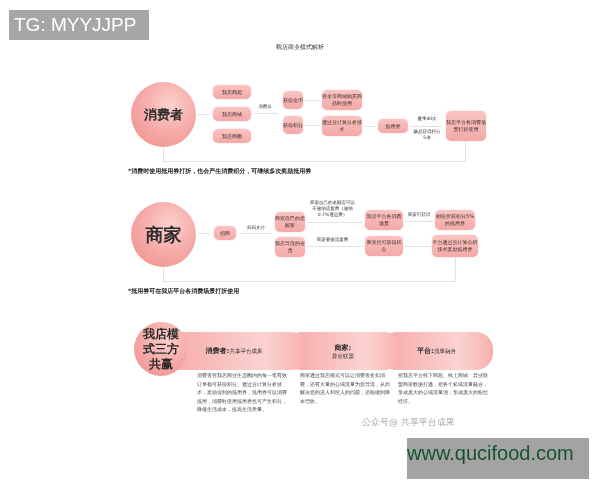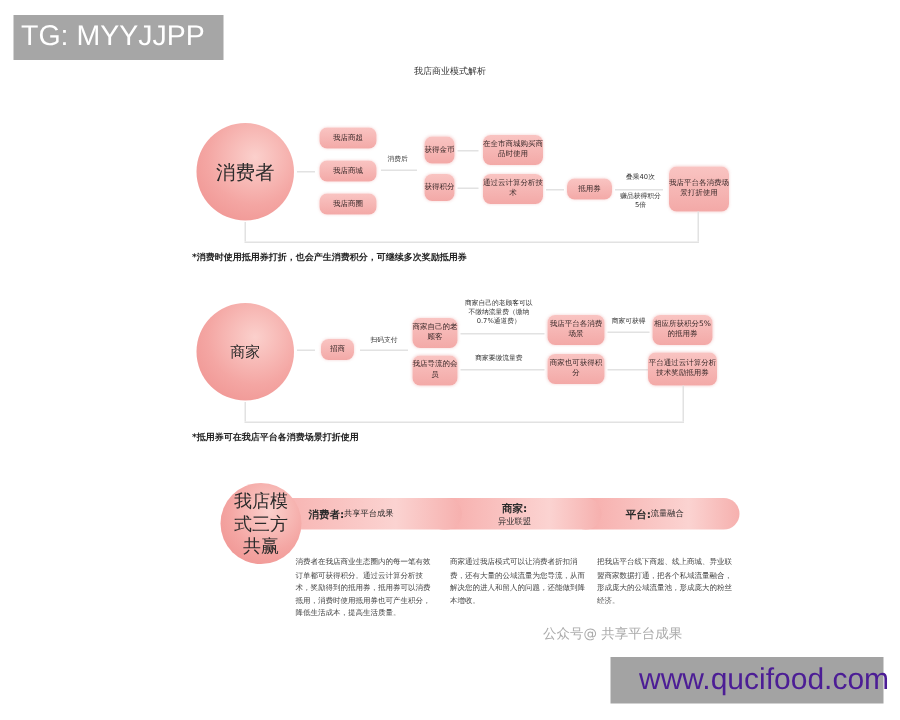--- a/index.html
+++ b/index.html
@@ -2,43 +2,43 @@
 <html><head>
 <meta charset="utf-8">
 <style>
   * { box-sizing: border-box; margin: 0; padding: 0; }
   html, body { width: 600px; height: 480px; background: #ffffff; overflow: hidden; }
   body { position: relative; font-family: "DejaVu Sans", "Liberation Sans", sans-serif; color: #333; }
   .abs { position: absolute; }
 
   .wm-tg { left: 9px; top: 10px; width: 140px; height: 30px; background: #a6a6a6; color: #fff;
            font-family: "Liberation Sans", "DejaVu Sans", sans-serif; font-size: 19px; line-height: 30px; padding-left: 5px; }
-  .wm-site { left: 407px; top: 438px; width: 182px; height: 31px; background: #a3a3a3; color: #4c1d95;
-             font-family: "Liberation Sans", "DejaVu Sans", sans-serif; font-size: 20px; line-height: 31px; padding-left: 19px; }
+  .wm-site { left: 407px; top: 438px; width: 182px; height: 41px; background: #a3a3a3; color: #14532d;
+             font-family: "Liberation Sans", "DejaVu Sans", sans-serif; font-size: 20px; line-height: 31px; padding-left: 0; }
 
   .title { left: 250px; top: 43px; width: 100px; text-align: center; font-size: 6px; color: #333; }
 
   .circle { border-radius: 50%;
             background: radial-gradient(circle at 60% 35%, #fbd0cc 0%, #f4a6a3 55%, #ee8e8c 100%);
-            display: flex; align-items: center; justify-content: center; font-weight: normal; color: #2b2b2b; }
+            display: flex; align-items: center; justify-content: center; font-weight: bold; color: #2b2b2b; }
   .c-consumer { left: 131px; top: 82px; width: 65px; height: 65px; font-size: 13px; }
-  .c-merchant { left: 131px; top: 202px; width: 65px; height: 65px; font-size: 10px; }
-  .c-win { left: 147px; top: 322px; width: 54px; height: 54px; font-size: 12px; line-height: 15px; text-align: center; z-index: 2; }
+  .c-merchant { left: 131px; top: 202px; width: 65px; height: 65px; font-size: 18px; }
+  .c-win { left: 134px; top: 322px; width: 54px; height: 54px; font-size: 12px; line-height: 15px; text-align: center; z-index: 2; }
 
   .box { background: linear-gradient(180deg, #f9c4c2 0%, #f3a9a7 100%); border-radius: 5px;
          display: flex; align-items: center; justify-content: center; text-align: center;
          font-size: 5px; line-height: 7px; color: #3a2a2a; box-shadow: 0 0 2px rgba(230,140,140,.4); }
   .lbl { font-size: 4.5px; line-height: 6px; color: #333; text-align: center; }
 
   .line-h { height: 1px; background: #e2e2e2; }
   .line-v { width: 1px; background: #e2e2e2; }
 
   .note { font-size: 6px; font-weight: bold; color: #222; }
 
-  .band { top: 332px; height: 21px; border-radius: 17px;
+  .band { top: 332px; height: 38px; border-radius: 17px;
           background: linear-gradient(90deg, #f6a8a6 0%, #fbd3d1 70%, #f6b0ae 100%);
           display: flex; align-items: center; justify-content: center; font-size: 7px; font-weight: bold; color: #2b2b2b; }
   .band .sub { font-size: 5.5px; font-weight: normal; }
   .b1 { left: 160px; width: 148px; }
   .b2 { left: 285px; width: 116px; flex-direction: column; }
   .b3 { left: 380px; width: 113px; text-align: right; }
 
   .para { font-size: 5px; line-height: 8.5px; color: #444; width: 92px; }
 
   .gzh { left: 362px; top: 416px; font-size: 9px; color: #aaa; }

